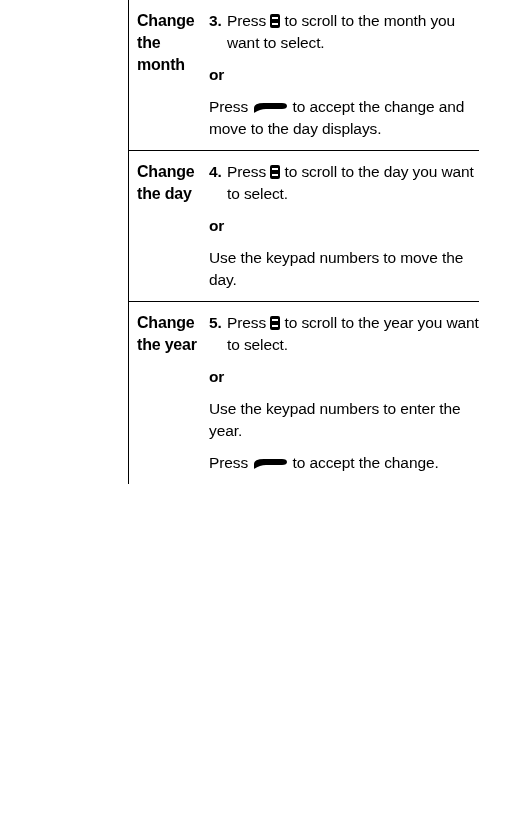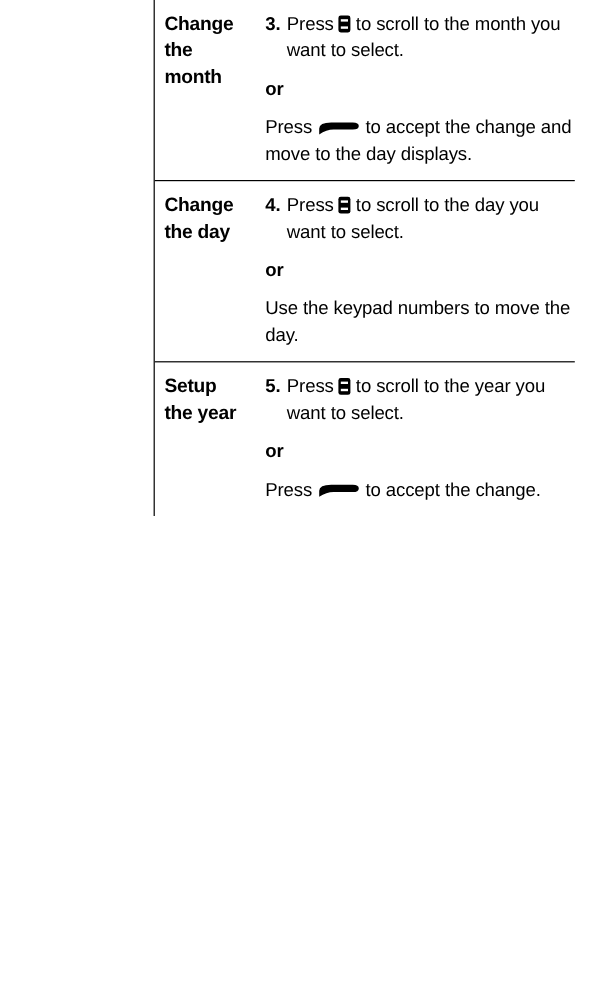--- a/index.html
+++ b/index.html
@@ -20,21 +20,20 @@
   }
   .content {
     margin-left: 128px;
     border-left: 1px solid #000;
     padding-left: 0;
   }
   .row {
     display: flex;
     padding: 10px 0 10px 0;
     border-top: 1px solid #000;
-    gap: 12px;
   }
   .row:first-child { border-top: none; }
   .label {
     width: 80px;
     padding: 0 6px 0 8px;
     font-weight: 700;
     font-stretch: condensed;
     font-size: 16px;
     line-height: 22px;
     letter-spacing: -0.2px;
@@ -143,30 +142,31 @@
           </span>
         </div>
         <div class="indented">
           <div class="or">or</div>
           <div class="para">Use the keypad numbers to move the day.</div>
         </div>
       </div>
     </div>
 
     <div class="row">
-      <div class="label">Setup the year</div>
+      <div class="label">Change the year</div>
       <div class="body">
         <div class="step">
           <span class="num">5.</span>
           <span class="txt">
             <span>Press </span><span class="icon-scroll"></span><span> to scroll to the year you want to select.</span>
           </span>
         </div>
         <div class="indented">
           <div class="or">or</div>
+          <div class="para">Use the keypad numbers to enter the year.</div>
           <div class="para">
             <span>Press </span><span class="icon-ok"><svg width="36" height="12" viewBox="0 0 36 12">
                   <path d="M2 6 Q2 1 12 1 L30 1 Q35 1 35 4 Q35 7 30 7 L14 7 Q8 7 2 11 Z" fill="#000"></path>
                 </svg></span><span> to accept the change.</span>
           </div>
         </div>
       </div>
     </div>
 
   </div>

